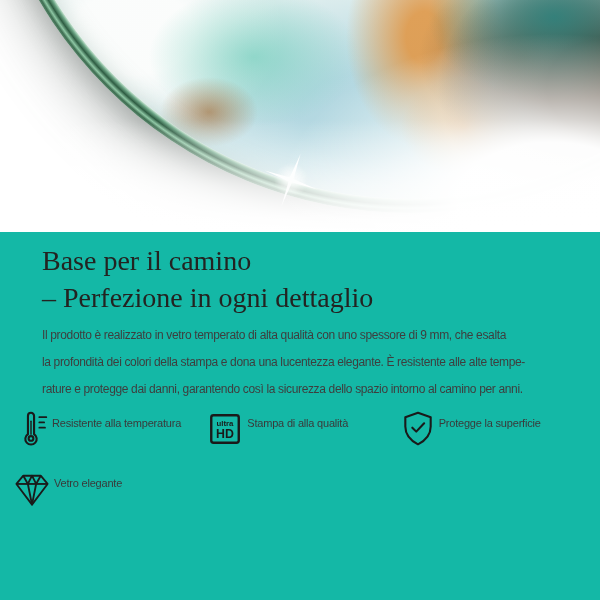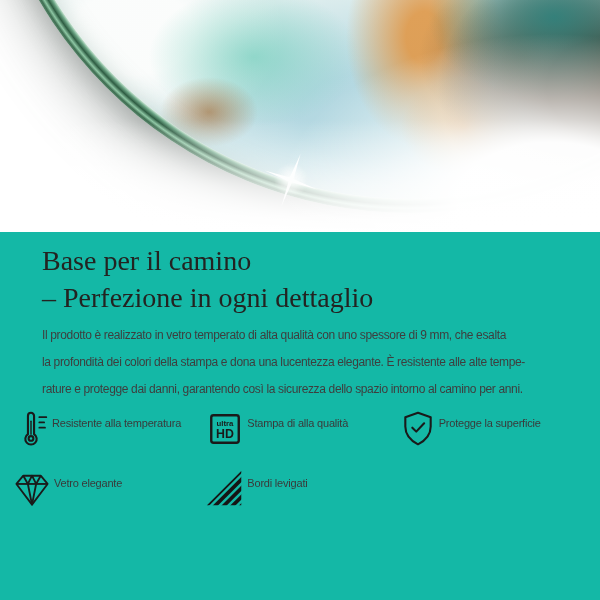--- a/index.html
+++ b/index.html
@@ -149,35 +149,16 @@
         <svg width="44" height="44" viewBox="0 0 48 48" fill="none" stroke="#1a1a1a" stroke-width="2" stroke-linejoin="round">
           <path d="M14.5 9.5 H33.5 L41 18.5 L24 41 L7 18.5 Z"></path>
           <path d="M7 18.5 H41"></path>
           <path d="M14.5 9.5 L19.5 18.5 L24 9.5 L28.5 18.5 L33.5 9.5"></path>
           <path d="M19.5 18.5 L24 41 L28.5 18.5"></path>
         </svg>
       </div>
       <div class="feature-label">Vetro elegante</div>
     </div>
 
-    <div class="feature">
-      <div class="icon-box">
-        <svg width="44" height="44" viewBox="0 0 48 48">
-          <defs>
-            <clipPath id="clip-tri">
-                <path d="M4 42 L42 4 L42 42 Z"></path>
-              </clipPath>
-          </defs>
-          <g clip-path="url(#clip-tri)" stroke="#151515" stroke-width="4">
-            <path d="M0 46 L46 0"></path>
-            <path d="M9.5 46 L46 9.5"></path>
-            <path d="M19 46 L46 19"></path>
-            <path d="M28.5 46 L46 28.5"></path>
-            <path d="M38 46 L46 38"></path>
-          </g>
-        </svg>
-      </div>
-      <div class="feature-label">Bordi levigati</div>
-    </div>
 
 
   </div>
 </div>
 
 </body></html>

